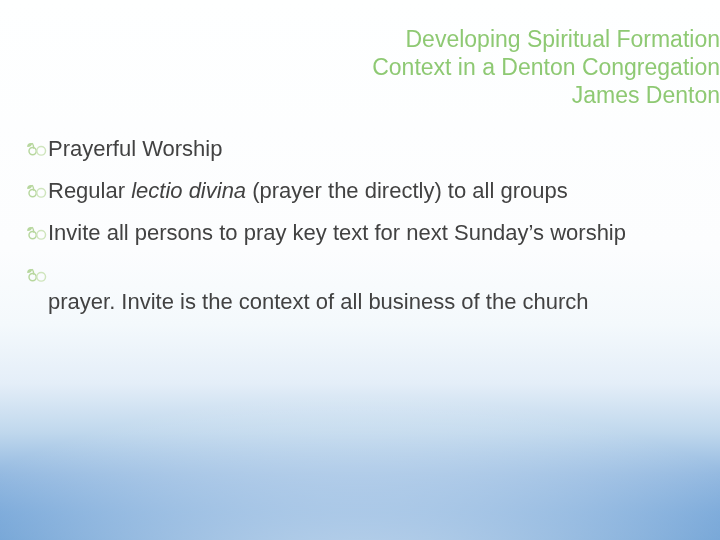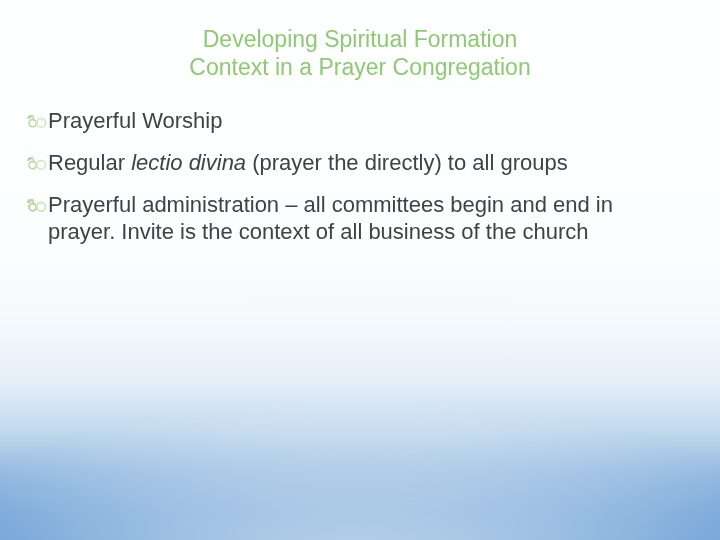--- a/index.html
+++ b/index.html
@@ -35,21 +35,21 @@
         #f4f9fc 60%,
         #e4eef8 71%,
         #c0d8ed 80%,
         #92b8e0 88%,
         #71a3d7 95%,
         #6299d1 100%);
   }
   .title {
     margin: 0;
     padding-top: 25px;
-    text-align: center;
+    text-align: right;
     font-size: 23px;
     line-height: 28px;
     font-weight: 400;
     color: #8ec973;
   }
   .bullets {
     margin: 26px 14px 8px 28px;
     padding: 0;
     list-style: none;
     font-size: 22px;
@@ -72,21 +72,22 @@
     font-style: italic;
   }
 </style>
 </head>
 <body>
 
 <div class="slide">
 
   <h1 class="title">
     <span>Developing Spiritual Formation</span><br>
-    <span>Context in a Prayer Congregation</span><br>
+    <span>Context in a Denton Congregation</span><br>
+    <span>James Denton</span>
   </h1>
 
   <ul class="bullets">
       <li>
       <svg class="bullet-icon" viewBox="0 0 26 18" aria-hidden="true">
         <path d="M1.5,6.5 C1,2.8 4.2,0.7 7.8,1.8 C7.4,5 4.8,6.9 1.5,6.5 Z" fill="#b7d79e"></path>
         <path d="M7.8,1.8 C9.5,4.5 9.8,6.5 9.2,8.6" fill="none" stroke="#b7d79e" stroke-width="1.6"></path>
         <circle cx="8.2" cy="11.6" r="4.5" fill="none" stroke="#b7d79e" stroke-width="1.8"></circle>
         <circle cx="18.8" cy="11.2" r="5.4" fill="none" stroke="#cfe5bd" stroke-width="1.8"></circle>
       </svg>
@@ -101,25 +102,26 @@
       </svg>
       <span><span>Regular </span><i>lectio divina</i><span> (prayer the directly) to all groups</span></span>
     </li>
       <li>
       <svg class="bullet-icon" viewBox="0 0 26 18" aria-hidden="true">
         <path d="M1.5,6.5 C1,2.8 4.2,0.7 7.8,1.8 C7.4,5 4.8,6.9 1.5,6.5 Z" fill="#b7d79e"></path>
         <path d="M7.8,1.8 C9.5,4.5 9.8,6.5 9.2,8.6" fill="none" stroke="#b7d79e" stroke-width="1.6"></path>
         <circle cx="8.2" cy="11.6" r="4.5" fill="none" stroke="#b7d79e" stroke-width="1.8"></circle>
         <circle cx="18.8" cy="11.2" r="5.4" fill="none" stroke="#cfe5bd" stroke-width="1.8"></circle>
       </svg>
+      <span><span>Invite all persons to pray key text for next Sunday’s worship</span></span>
     </li>
       <li>
       <svg class="bullet-icon" viewBox="0 0 26 18" aria-hidden="true">
         <path d="M1.5,6.5 C1,2.8 4.2,0.7 7.8,1.8 C7.4,5 4.8,6.9 1.5,6.5 Z" fill="#b7d79e"></path>
         <path d="M7.8,1.8 C9.5,4.5 9.8,6.5 9.2,8.6" fill="none" stroke="#b7d79e" stroke-width="1.6"></path>
         <circle cx="8.2" cy="11.6" r="4.5" fill="none" stroke="#b7d79e" stroke-width="1.8"></circle>
         <circle cx="18.8" cy="11.2" r="5.4" fill="none" stroke="#cfe5bd" stroke-width="1.8"></circle>
       </svg>
-      <span><span>Prayerful administration – all committees begin and end in</span><br><span>prayer. Invite is the context of all business of the church</span></span>
+      <span><br><span>prayer. Invite is the context of all business of the church</span></span>
     </li>
     </ul>
 
 </div>
 
 </body></html>

